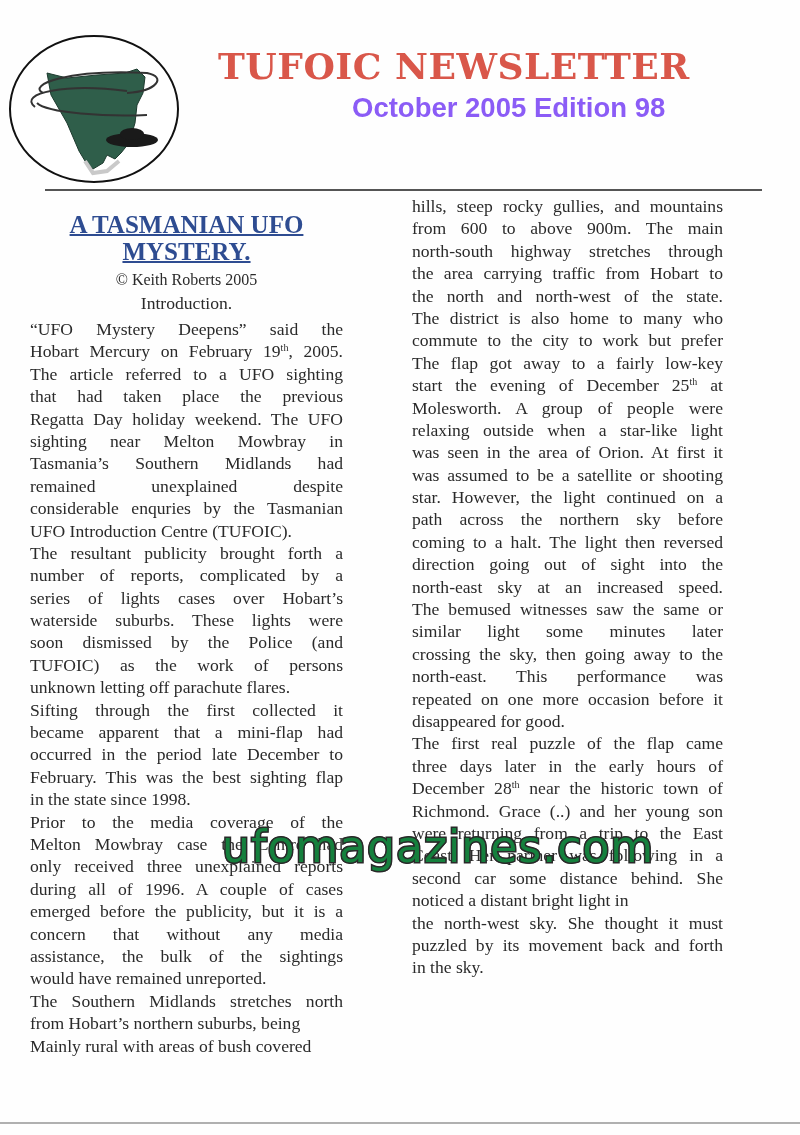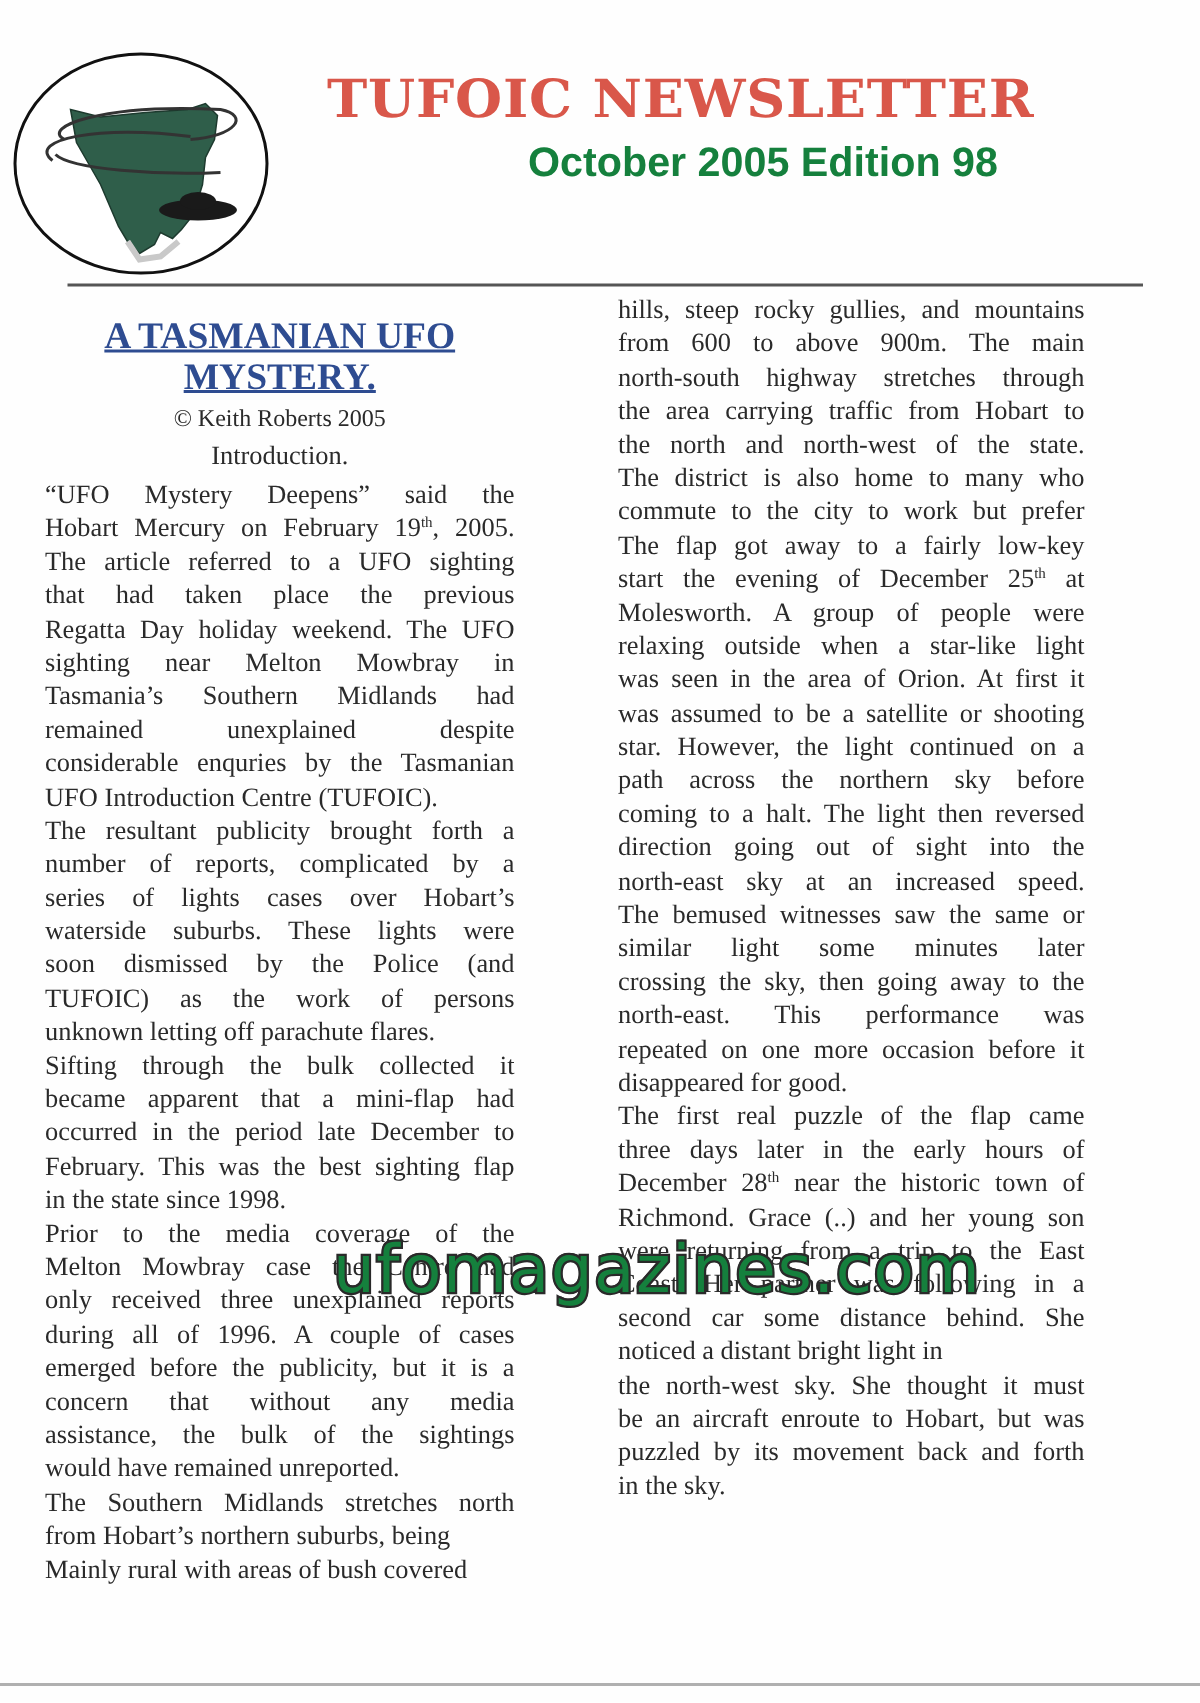--- a/index.html
+++ b/index.html
@@ -23,21 +23,21 @@
   .masthead-title {
     position: absolute; left: 218px; top: 47px; width: 520px;
     font-family: "DejaVu Serif", "Liberation Serif", serif;
     font-weight: bold; font-size: 35px; letter-spacing: 0.5px;
     color: #d9574a; line-height: 40px; white-space: nowrap;
     transform: scaleX(1.03); transform-origin: left top;
   }
   .masthead-edition {
     position: absolute; left: 352px; top: 91px;
     font-family: "Liberation Sans", "DejaVu Sans", sans-serif;
-    font-weight: bold; font-size: 27.5px; color: #15803d; line-height: 34px;
+    font-weight: bold; font-size: 27.5px; color: #8b5cf6; line-height: 34px;
     white-space: nowrap;
   }
   .rule {
     position: absolute; left: 45px; top: 189px; width: 717px; height: 2px;
     background: #555;
   }
   .col {
     position: absolute; top: 0; font-size: 17.6px; line-height: 22.4px;
   }
   .col-left { left: 30px; width: 313px; }
@@ -106,21 +106,21 @@
     <span class="ln">remained unexplained despite</span>
     <span class="ln">considerable enquries by the Tasmanian</span>
     <span class="ln last">UFO Introduction Centre (TUFOIC).</span>
     <span class="ln">The resultant publicity brought forth a</span>
     <span class="ln">number of reports, complicated by a</span>
     <span class="ln">series of lights cases over Hobart’s</span>
     <span class="ln">waterside suburbs. These lights were</span>
     <span class="ln">soon dismissed by the Police (and</span>
     <span class="ln">TUFOIC) as the work of persons</span>
     <span class="ln last">unknown letting off parachute flares.</span>
-    <span class="ln">Sifting through the bulk collected it</span>
+    <span class="ln">Sifting through the first collected it</span>
     <span class="ln">became apparent that a mini-flap had</span>
     <span class="ln">occurred in the period late December to</span>
     <span class="ln">February. This was the best sighting flap</span>
     <span class="ln last">in the state since 1998.</span>
     <span class="ln">Prior to the media coverage of the</span>
     <span class="ln">Melton Mowbray case the Centre had</span>
     <span class="ln">only received three unexplained reports</span>
     <span class="ln">during all of 1996. A couple of cases</span>
     <span class="ln">emerged before the publicity, but it is a</span>
     <span class="ln">concern that without any media</span>
@@ -157,20 +157,19 @@
     <span class="ln last">disappeared for good.</span>
     <span class="ln">The first real puzzle of the flap came</span>
     <span class="ln">three days later in the early hours of</span>
     <span class="ln">December 28<sup>th</sup> near the historic town of</span>
     <span class="ln">Richmond. Grace (..) and her young son</span>
     <span class="ln">were returning from a trip to the East</span>
     <span class="ln">Coast. Her partner was following in a</span>
     <span class="ln">second car some distance behind. She</span>
     <span class="ln last">noticed a distant bright light in</span>
     <span class="ln"> the north-west sky. She thought it must</span>
-    <span class="ln">be an aircraft enroute to Hobart, but was</span>
     <span class="ln">puzzled by its movement back and forth</span>
     <span class="ln last">in the sky.</span>
   </div>
 
 <div class="watermark">ufomagazines.com</div>
 
 <div class="bottom-edge"></div>
 
 </body></html>

